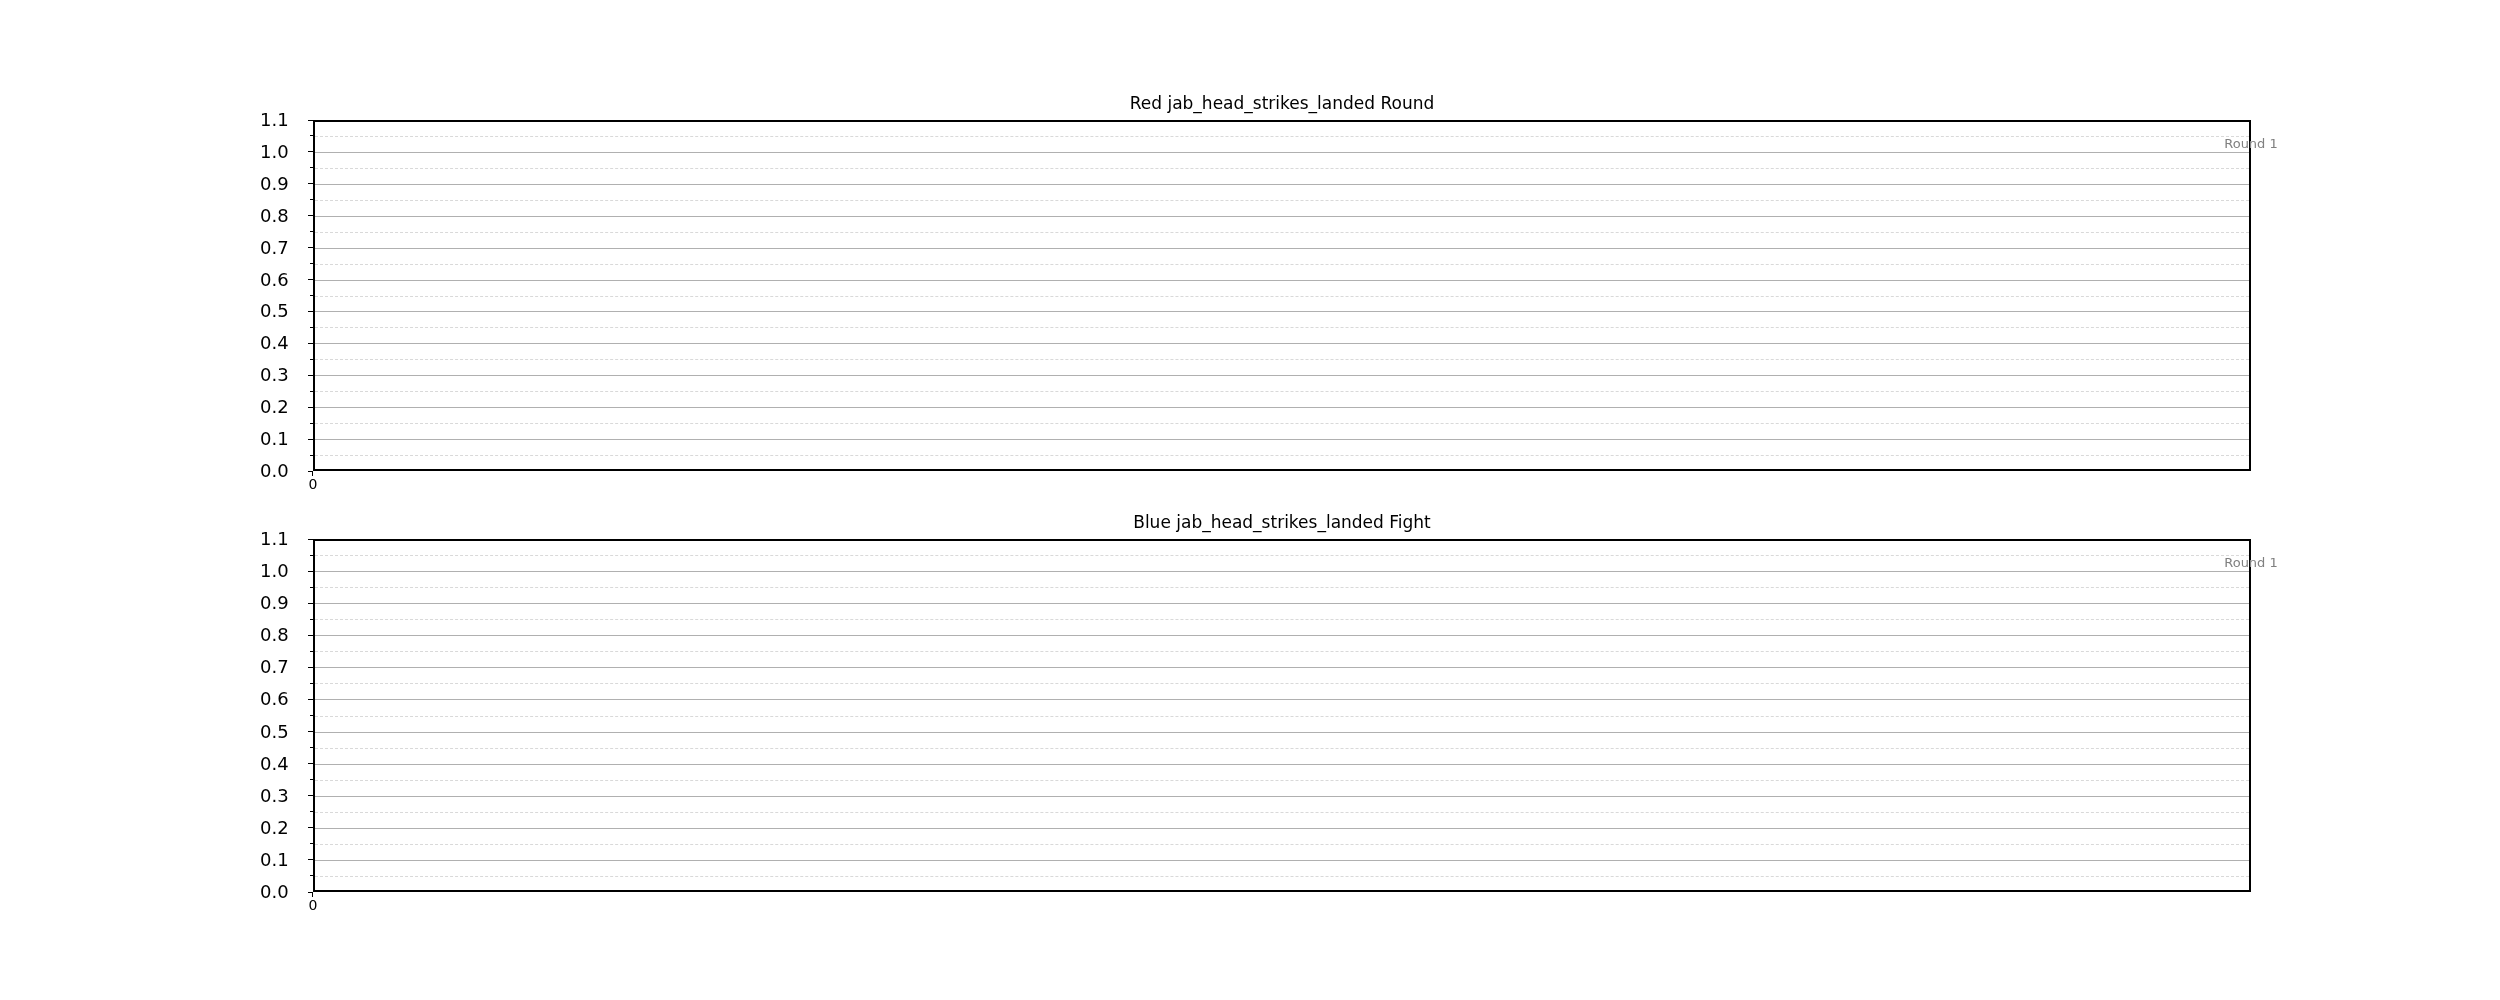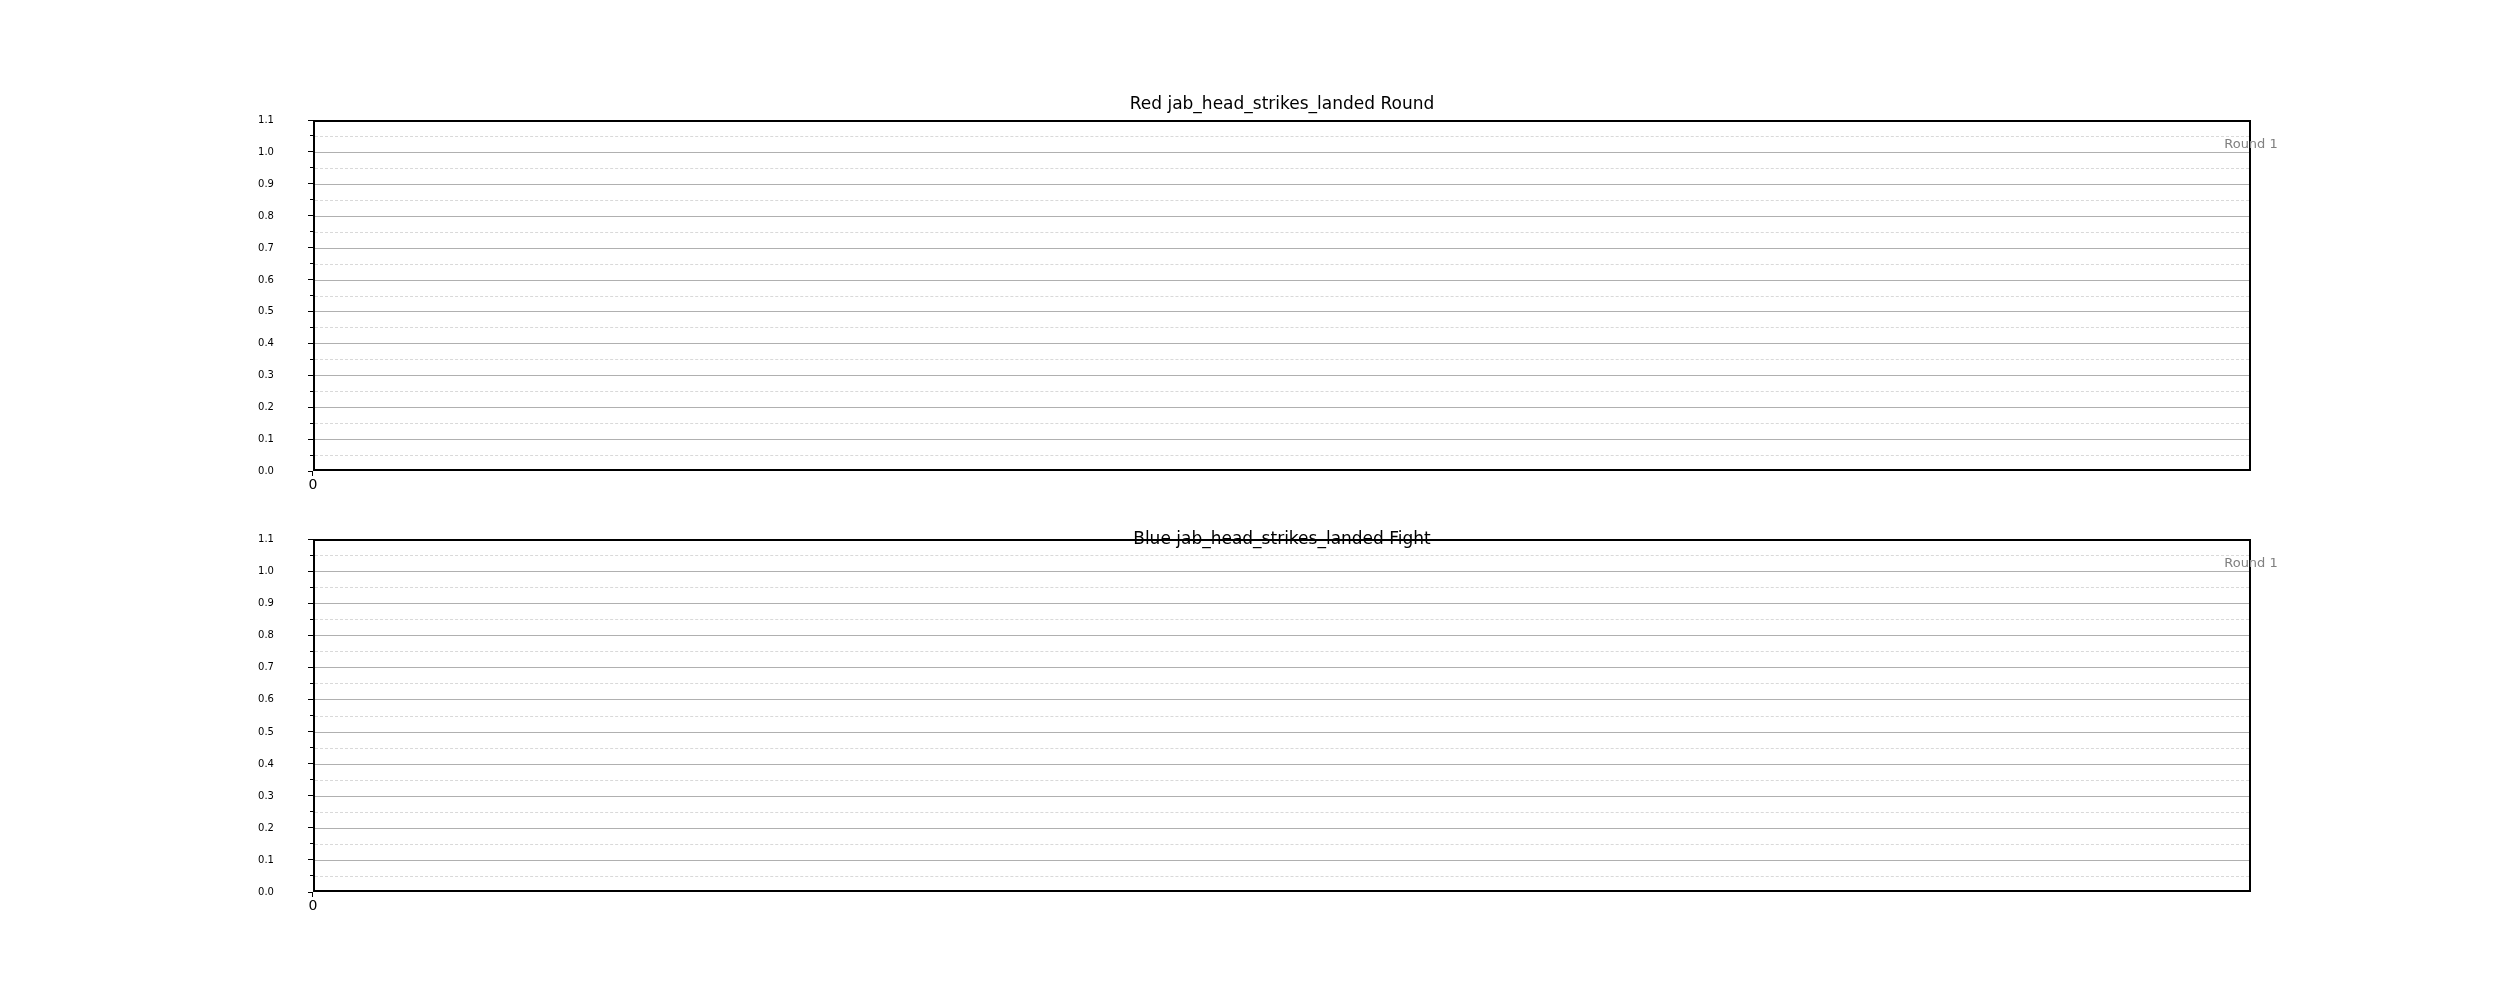--- a/index.html
+++ b/index.html
@@ -26,21 +26,21 @@
     position: absolute;
     left: 313px;
     width: 1938px;
     text-align: center;
     font-size: 17px;
     line-height: 20px;
     color: var(--title-color, #000);
     white-space: pre;
   }
   .chart-0 .chart-title { top: 93px; }
-  .chart-1 .chart-title { top: 528px; }
+  .chart-1 .chart-title { top: 512px; }
 
   .plot-area {
     position: absolute;
     left: 313px;
     width: 1938px;
     border: 2px solid var(--spine, #000);
     box-sizing: border-box;
   }
   .chart-0 .plot-area { top: 120px; height: 351px; }
   .chart-1 .plot-area { top: 539px; height: 353px; }
@@ -55,24 +55,24 @@
     left: 0;
     width: 100%;
     height: 0;
   }
   .gridline.major { border-top: 1px solid var(--grid-major, #b0b0b0); }
   .gridline.minor { border-top: 1px dashed var(--grid-minor, #d9d9d9); }
 
   .y-axis { position: absolute; left: 0; top: 0; }
   .y-tick-label {
     position: absolute;
-    left: 236px;
+    left: 260px;
     width: 60px;
-    text-align: center;
-    font-size: 10px;
+    text-align: left;
+    font-size: 18px;
     line-height: 18px;
     color: var(--tick-color, #000);
   }
   .tick { position: absolute; height: 1px; background: var(--spine, #000); }
   .major-tick { left: 308px; width: 5px; }
   .minor-tick { left: 310px; width: 3px; }
 
   .x-tick-label {
     position: absolute;
     left: 313px;

